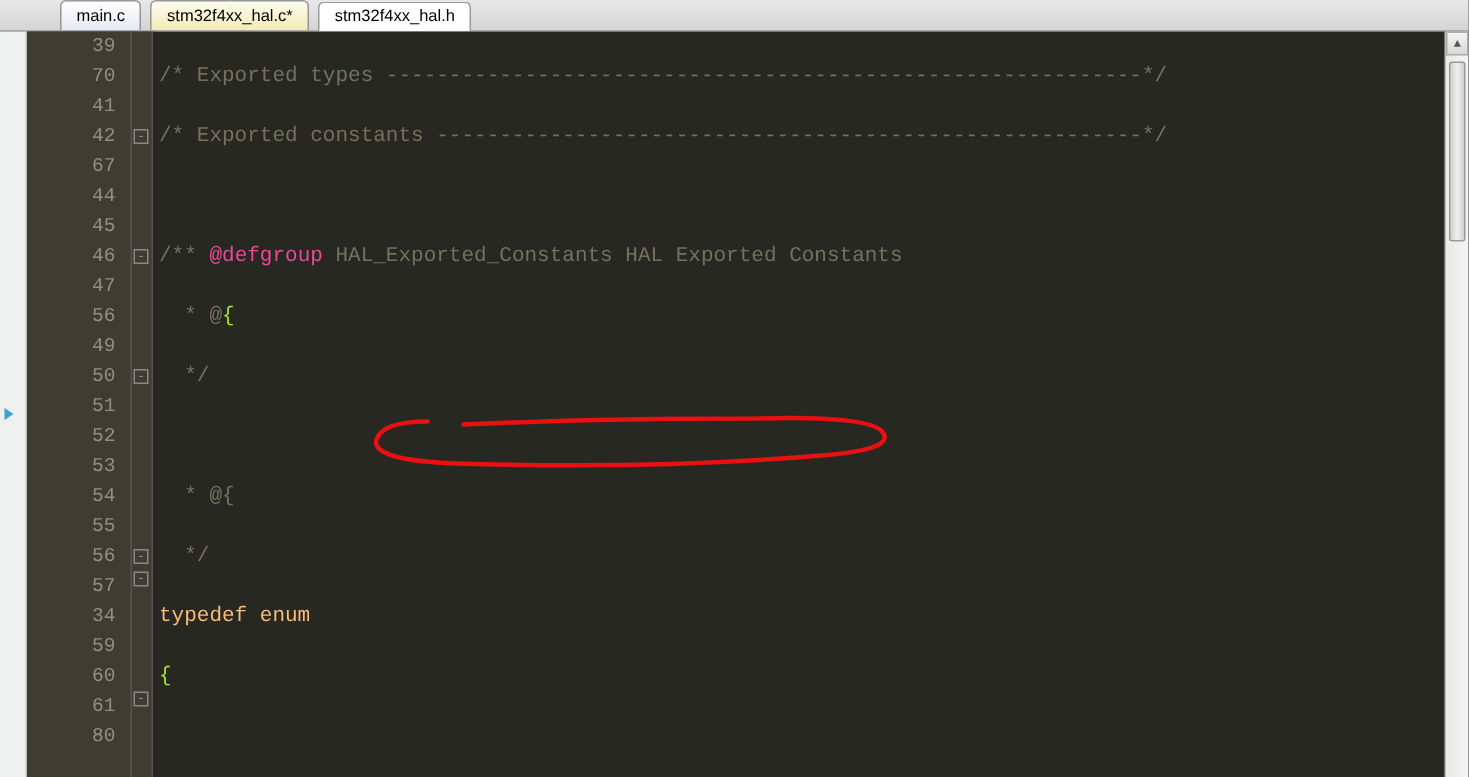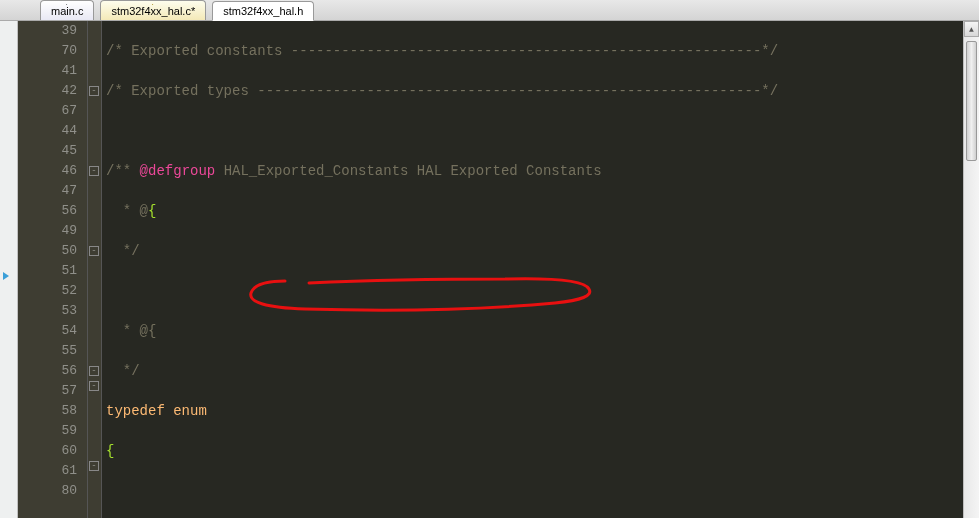--- a/index.html
+++ b/index.html
@@ -87,21 +87,21 @@
       <div>56</div>
       <div>49</div>
       <div>50</div>
       <div>51</div>
       <div>52</div>
       <div>53</div>
       <div>54</div>
       <div>55</div>
       <div>56</div>
       <div>57</div>
-      <div>58</div>
+      <div>34</div>
       <div>59</div>
       <div>60</div>
       <div>61</div>
       <div>80</div>
     </div>
 
     <div class="fold-col">
       <div style="height:20px"></div>
       <div style="height:20px"></div>
       <div style="height:20px"></div>
@@ -121,22 +121,22 @@
       <div style="height:20px"></div>
       <span class="fold">-</span>
       <span class="fold">-</span>
       <div style="height:20px"></div>
       <div style="height:20px"></div>
       <div style="height:20px"></div>
       <span class="fold">-</span>
     </div>
 
     <div class="code">
+<div class="code-line"><span class="c-comment">/* Exported types ------------------------------------------------------------*/</span></div>
 <div class="code-line"><span class="c-comment">/* Exported constants --------------------------------------------------------*/</span></div>
-<div class="code-line"><span class="c-comment">/* Exported types ------------------------------------------------------------*/</span></div>
 <div class="code-line"></div>
 <div class="code-line"><span class="c-comment">/**</span><span class="c-orange"> @defgroup</span><span class="c-comment"> HAL_Exported_Constants HAL Exported Constants</span></div>
 <div class="code-line"><span class="c-comment">  * @</span><span class="c-brace">{</span></div>
 <div class="code-line"><span class="c-comment">  */</span></div>
 <div class="code-line"></div>
 <div class="code-line"><span class="c-comment">  * @{</span></div>
 <div class="code-line"><span class="c-comment">  */</span></div>
 <div class="code-line"><span class="c-kw">typedef enum</span></div>
 <div class="code-line"><span class="c-brace">{</span></div>
 

